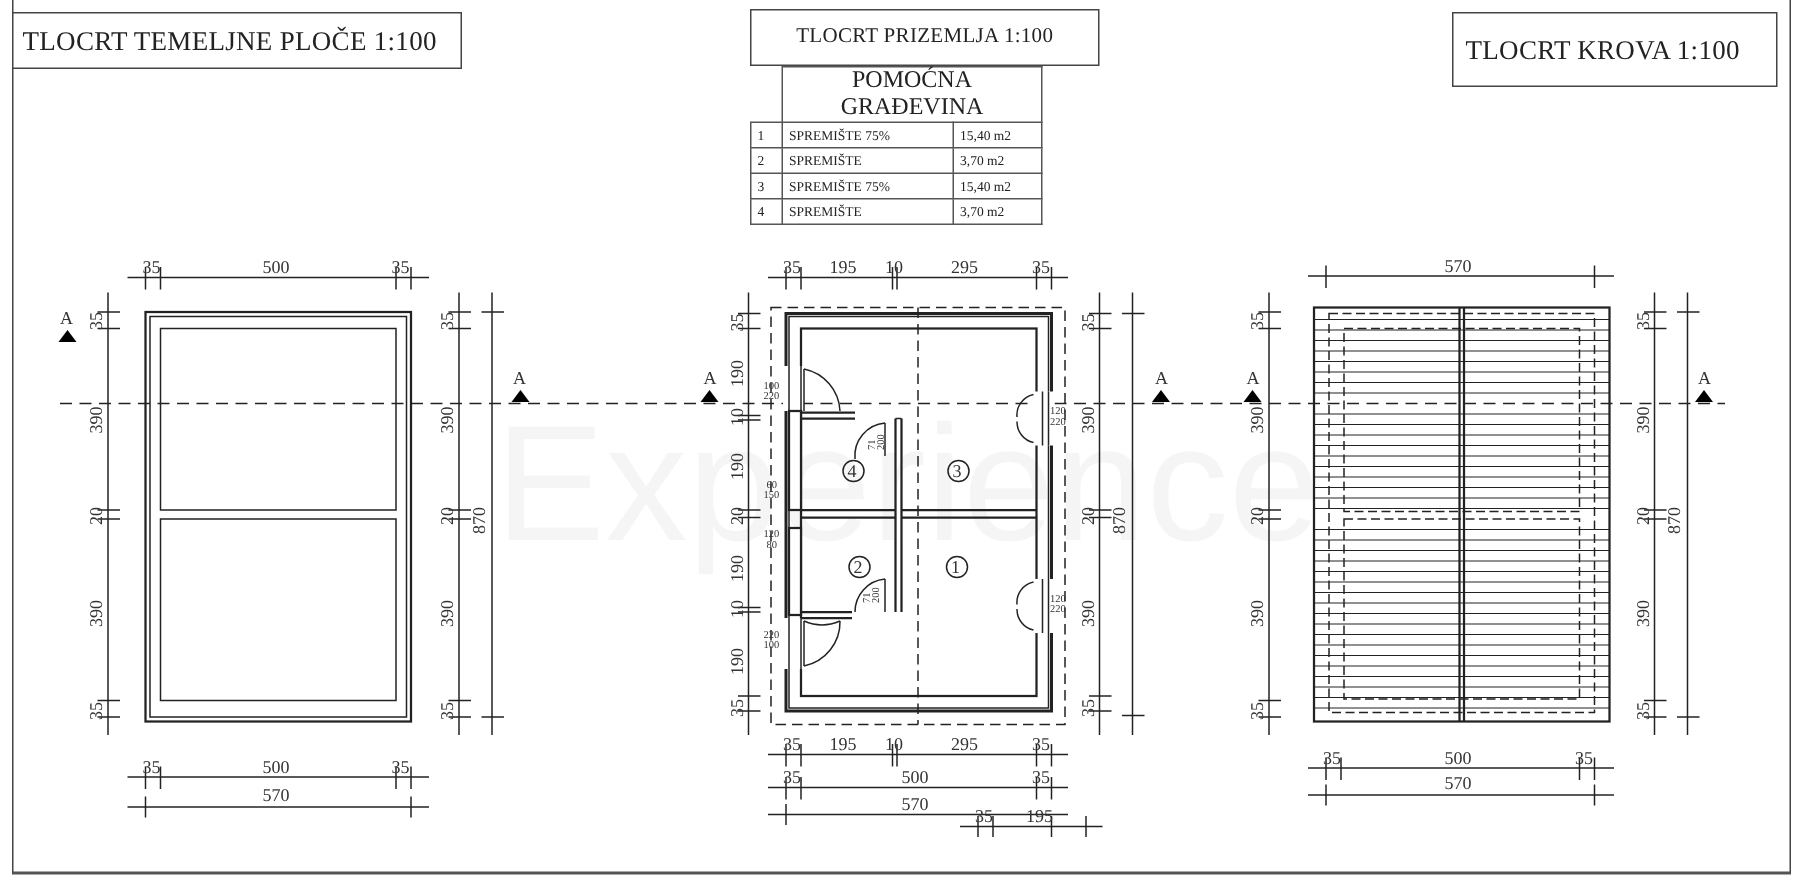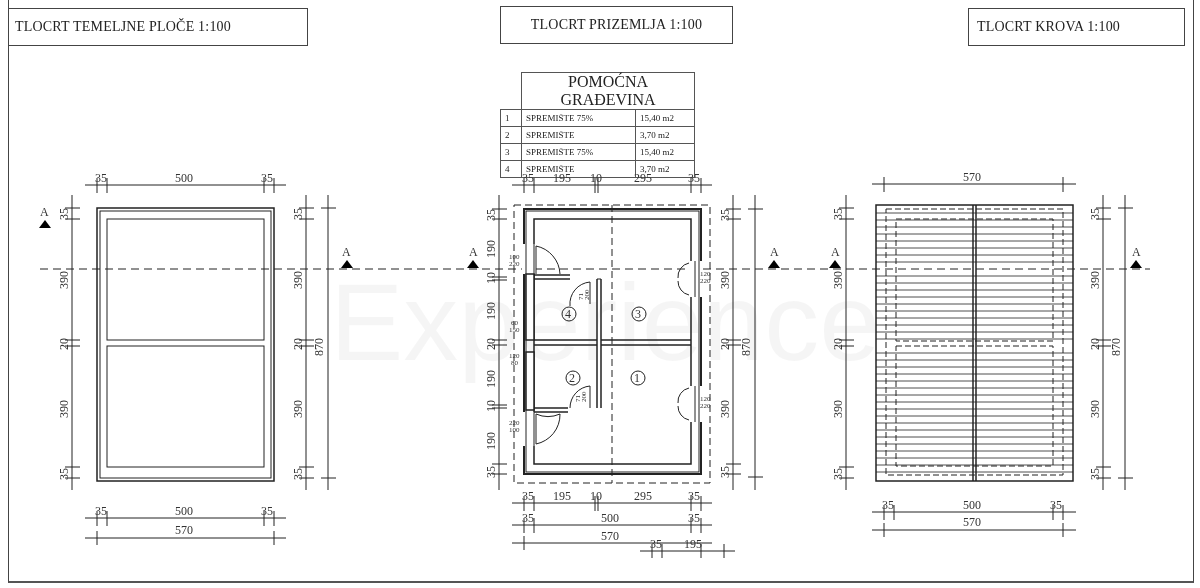--- a/index.html
+++ b/index.html
@@ -1,22 +1,22 @@
 <!DOCTYPE html>
 <html><head>
 <meta charset="utf-8">
 <style>
   html,body{margin:0;padding:0;background:#fff;}
   body{width:1200px;height:588px;position:relative;overflow:hidden;font-family:"Liberation Serif","DejaVu Serif",serif;color:#222;}
   .frame{position:absolute;left:8px;top:0;width:1186px;height:583px;border-left:1px solid #444;border-right:1px solid #444;border-bottom:2px solid #555;box-sizing:border-box;}
-  .title-box{position:absolute;border:1px solid #444;background:#fff;font-size:14px;letter-spacing:0.2px;white-space:nowrap;box-sizing:border-box;display:flex;align-items:center;}
+  .title-box{position:absolute;border:1px solid #444;background:#fff;font-size:18px;letter-spacing:0.2px;white-space:nowrap;box-sizing:border-box;display:flex;align-items:center;}
   #t-left{left:8px;top:8px;width:300px;height:38px;padding-left:6px;}
   #t-mid{left:500px;top:6px;width:233px;height:38px;justify-content:center;font-size:14px;}
-  #t-right{left:968px;top:8px;width:217px;height:38px;padding-left:8px;}
-  table.areas{position:absolute;left:500px;top:44px;width:195px;border-collapse:collapse;font-size:9px;margin-top:28px;}
+  #t-right{left:968px;top:8px;width:217px;height:50px;padding-left:8px;}
+  table.areas{position:absolute;left:500px;top:44px;width:195px;border-collapse:collapse;font-size:9px;}
   table.areas td{border:1px solid #555;height:16px;padding:0 4px;}
   table.areas td.n{width:12px;text-align:left;}
   table.areas td.v{text-align:left;width:50px;}
   table.areas tr.head td{height:24px;font-size:16px;text-align:center;}
   svg{position:absolute;left:0;top:0;}
   .dim{font-family:"Liberation Serif","DejaVu Serif",serif;font-size:12px;fill:#333;}
   .dim-s{font-family:"Liberation Serif","DejaVu Serif",serif;font-size:7px;fill:#333;}
   .wm{font-family:"Liberation Sans","DejaVu Sans",sans-serif;font-size:110px;fill:#000;opacity:0.035;}
 </style>
 </head>

